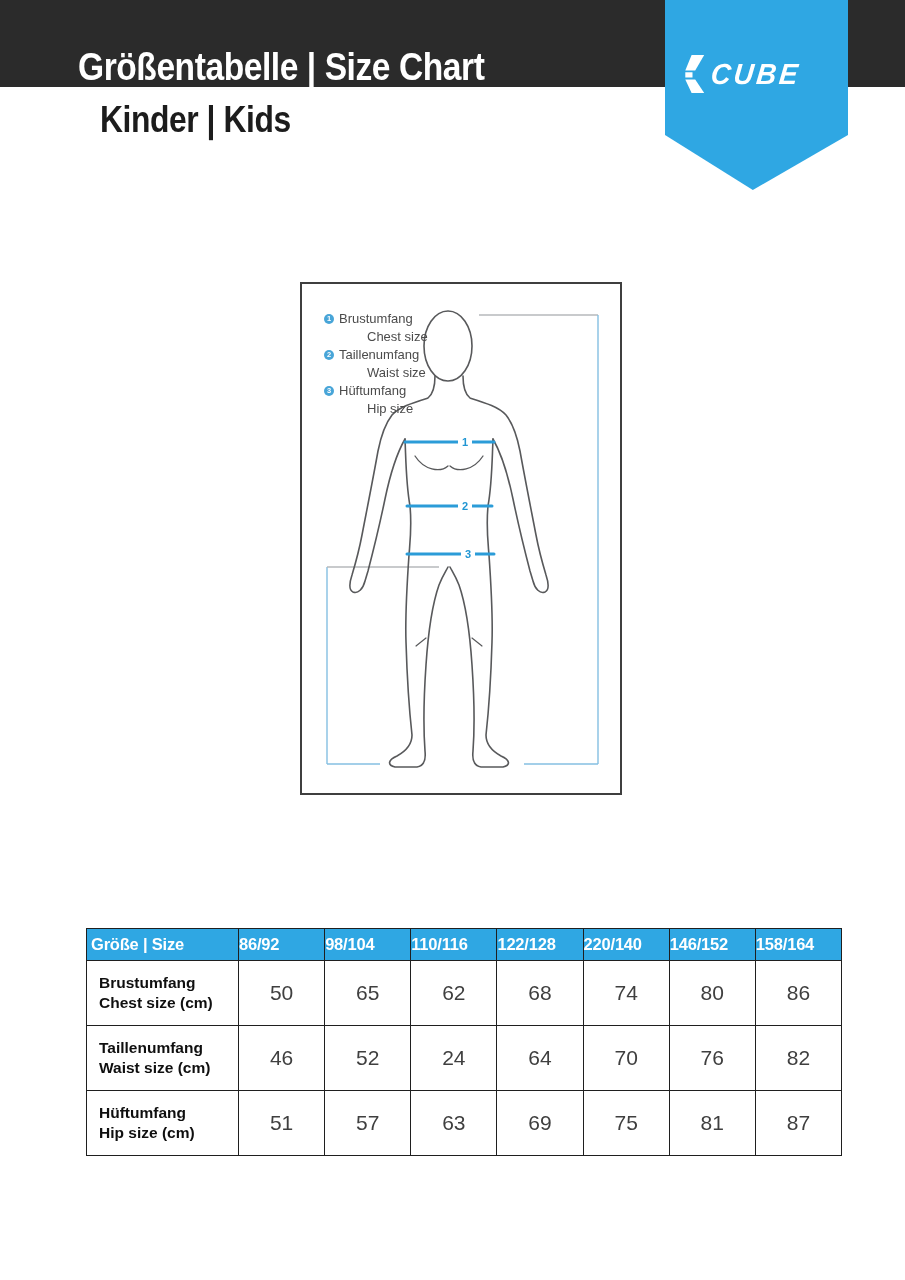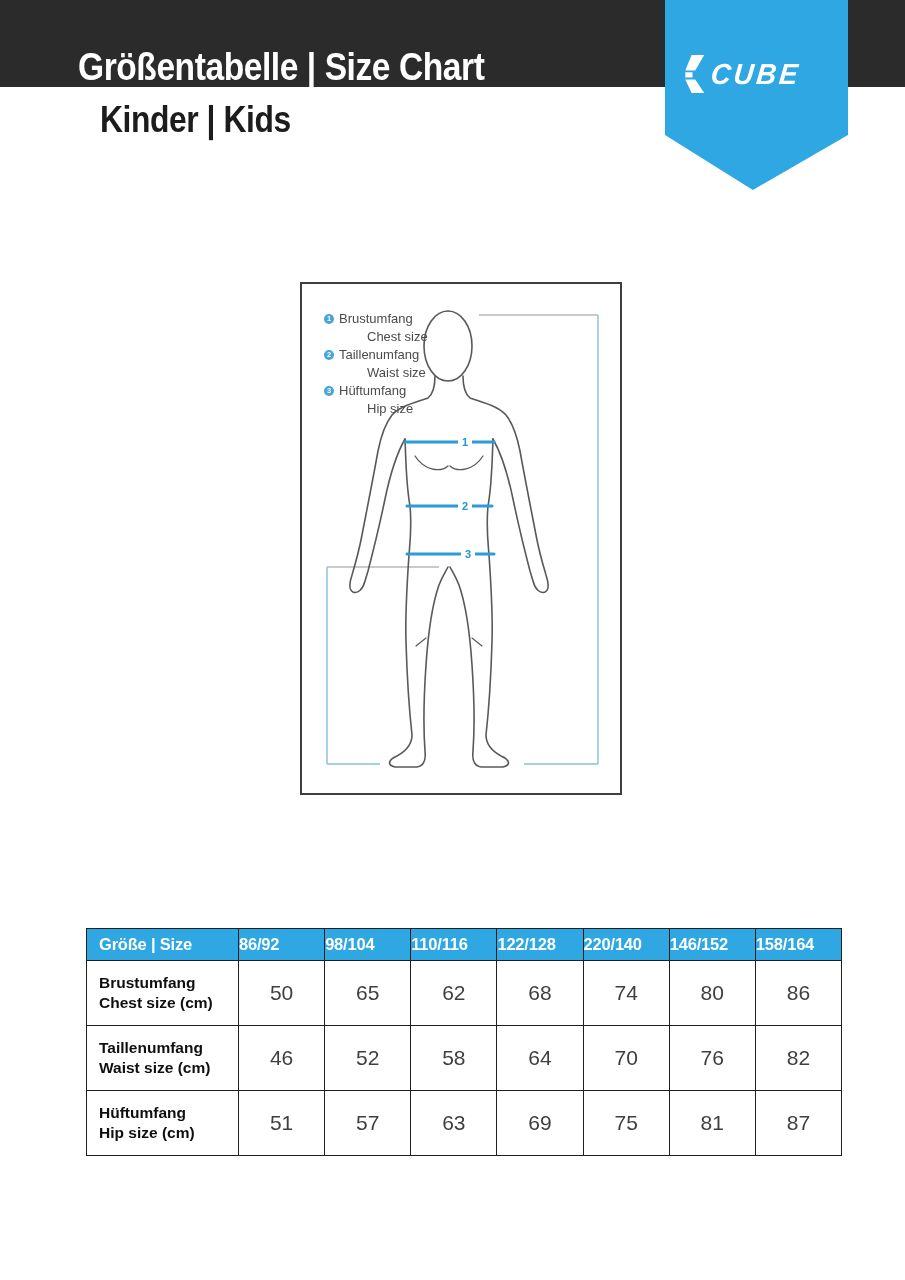--- a/index.html
+++ b/index.html
@@ -48,21 +48,21 @@
   
   table.sizetable{
     position:absolute;left:86px;top:928px;width:756px;
     border-collapse:collapse;table-layout:fixed;
   }
   .sizetable th,.sizetable td{border:1.5px solid #1f1f1f;padding:0;}
   .sizetable thead th{
     background:#2fa7e3;color:#ffffff;font-size:16.5px;font-weight:bold;
     height:31px;text-align:left;letter-spacing:-0.2px;
   }
-  .sizetable thead th.lbl{text-align:left;padding-left:12px;}
+  .sizetable thead th.lbl{text-align:left;padding-left:4px;}
   .sizetable tbody th{
     text-align:left;padding-left:12px;font-size:15.5px;line-height:20px;
     color:#0f0f0f;font-weight:bold;height:64px;
   }
   .sizetable tbody td{
     text-align:center;font-size:21px;color:#3f3f3f;font-weight:normal;height:64px;
   }
 </style>
 </head>
 <body>
@@ -177,21 +177,21 @@
       <td>80</td>
       <td>86</td>
     </tr>
     <tr>
       <th>
         <div>Taillenumfang</div>
         <div>Waist size (cm)</div>
       </th>
       <td>46</td>
       <td>52</td>
-      <td>58</td>
+      <td>24</td>
       <td>64</td>
       <td>70</td>
       <td>76</td>
       <td>82</td>
     </tr>
     <tr>
       <th>
         <div>Hüftumfang</div>
         <div>Hip size (cm)</div>
       </th>

